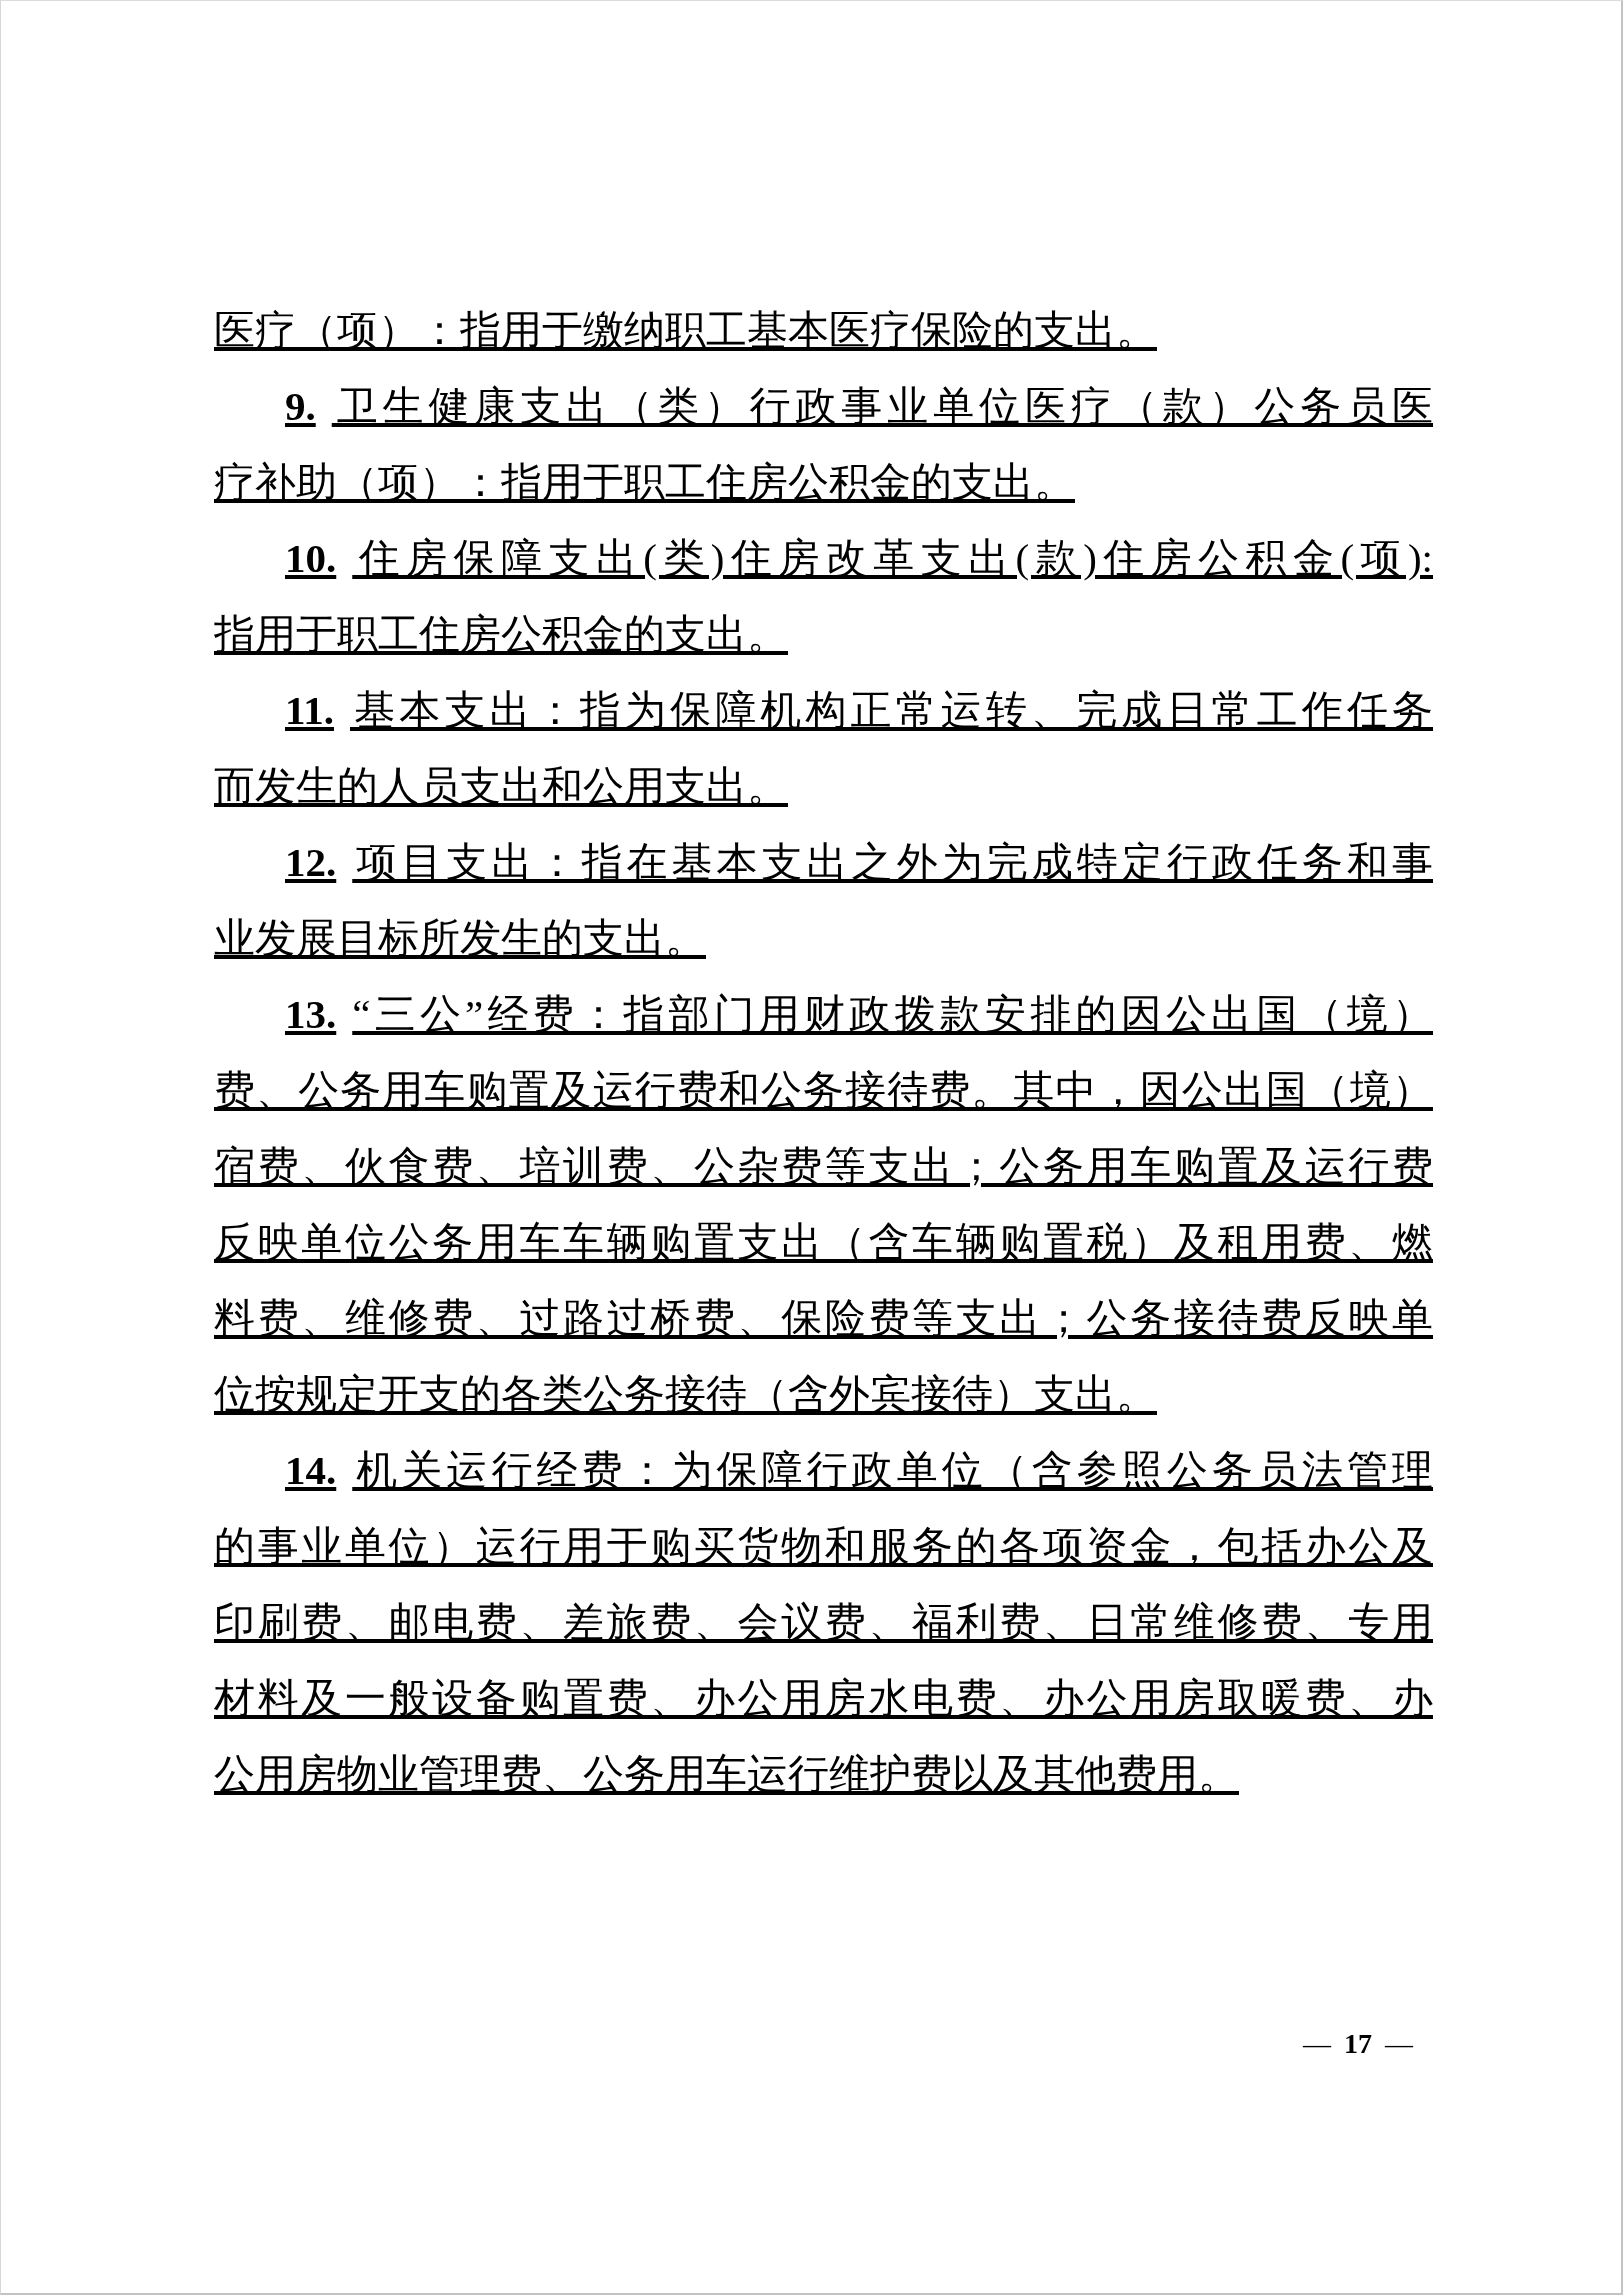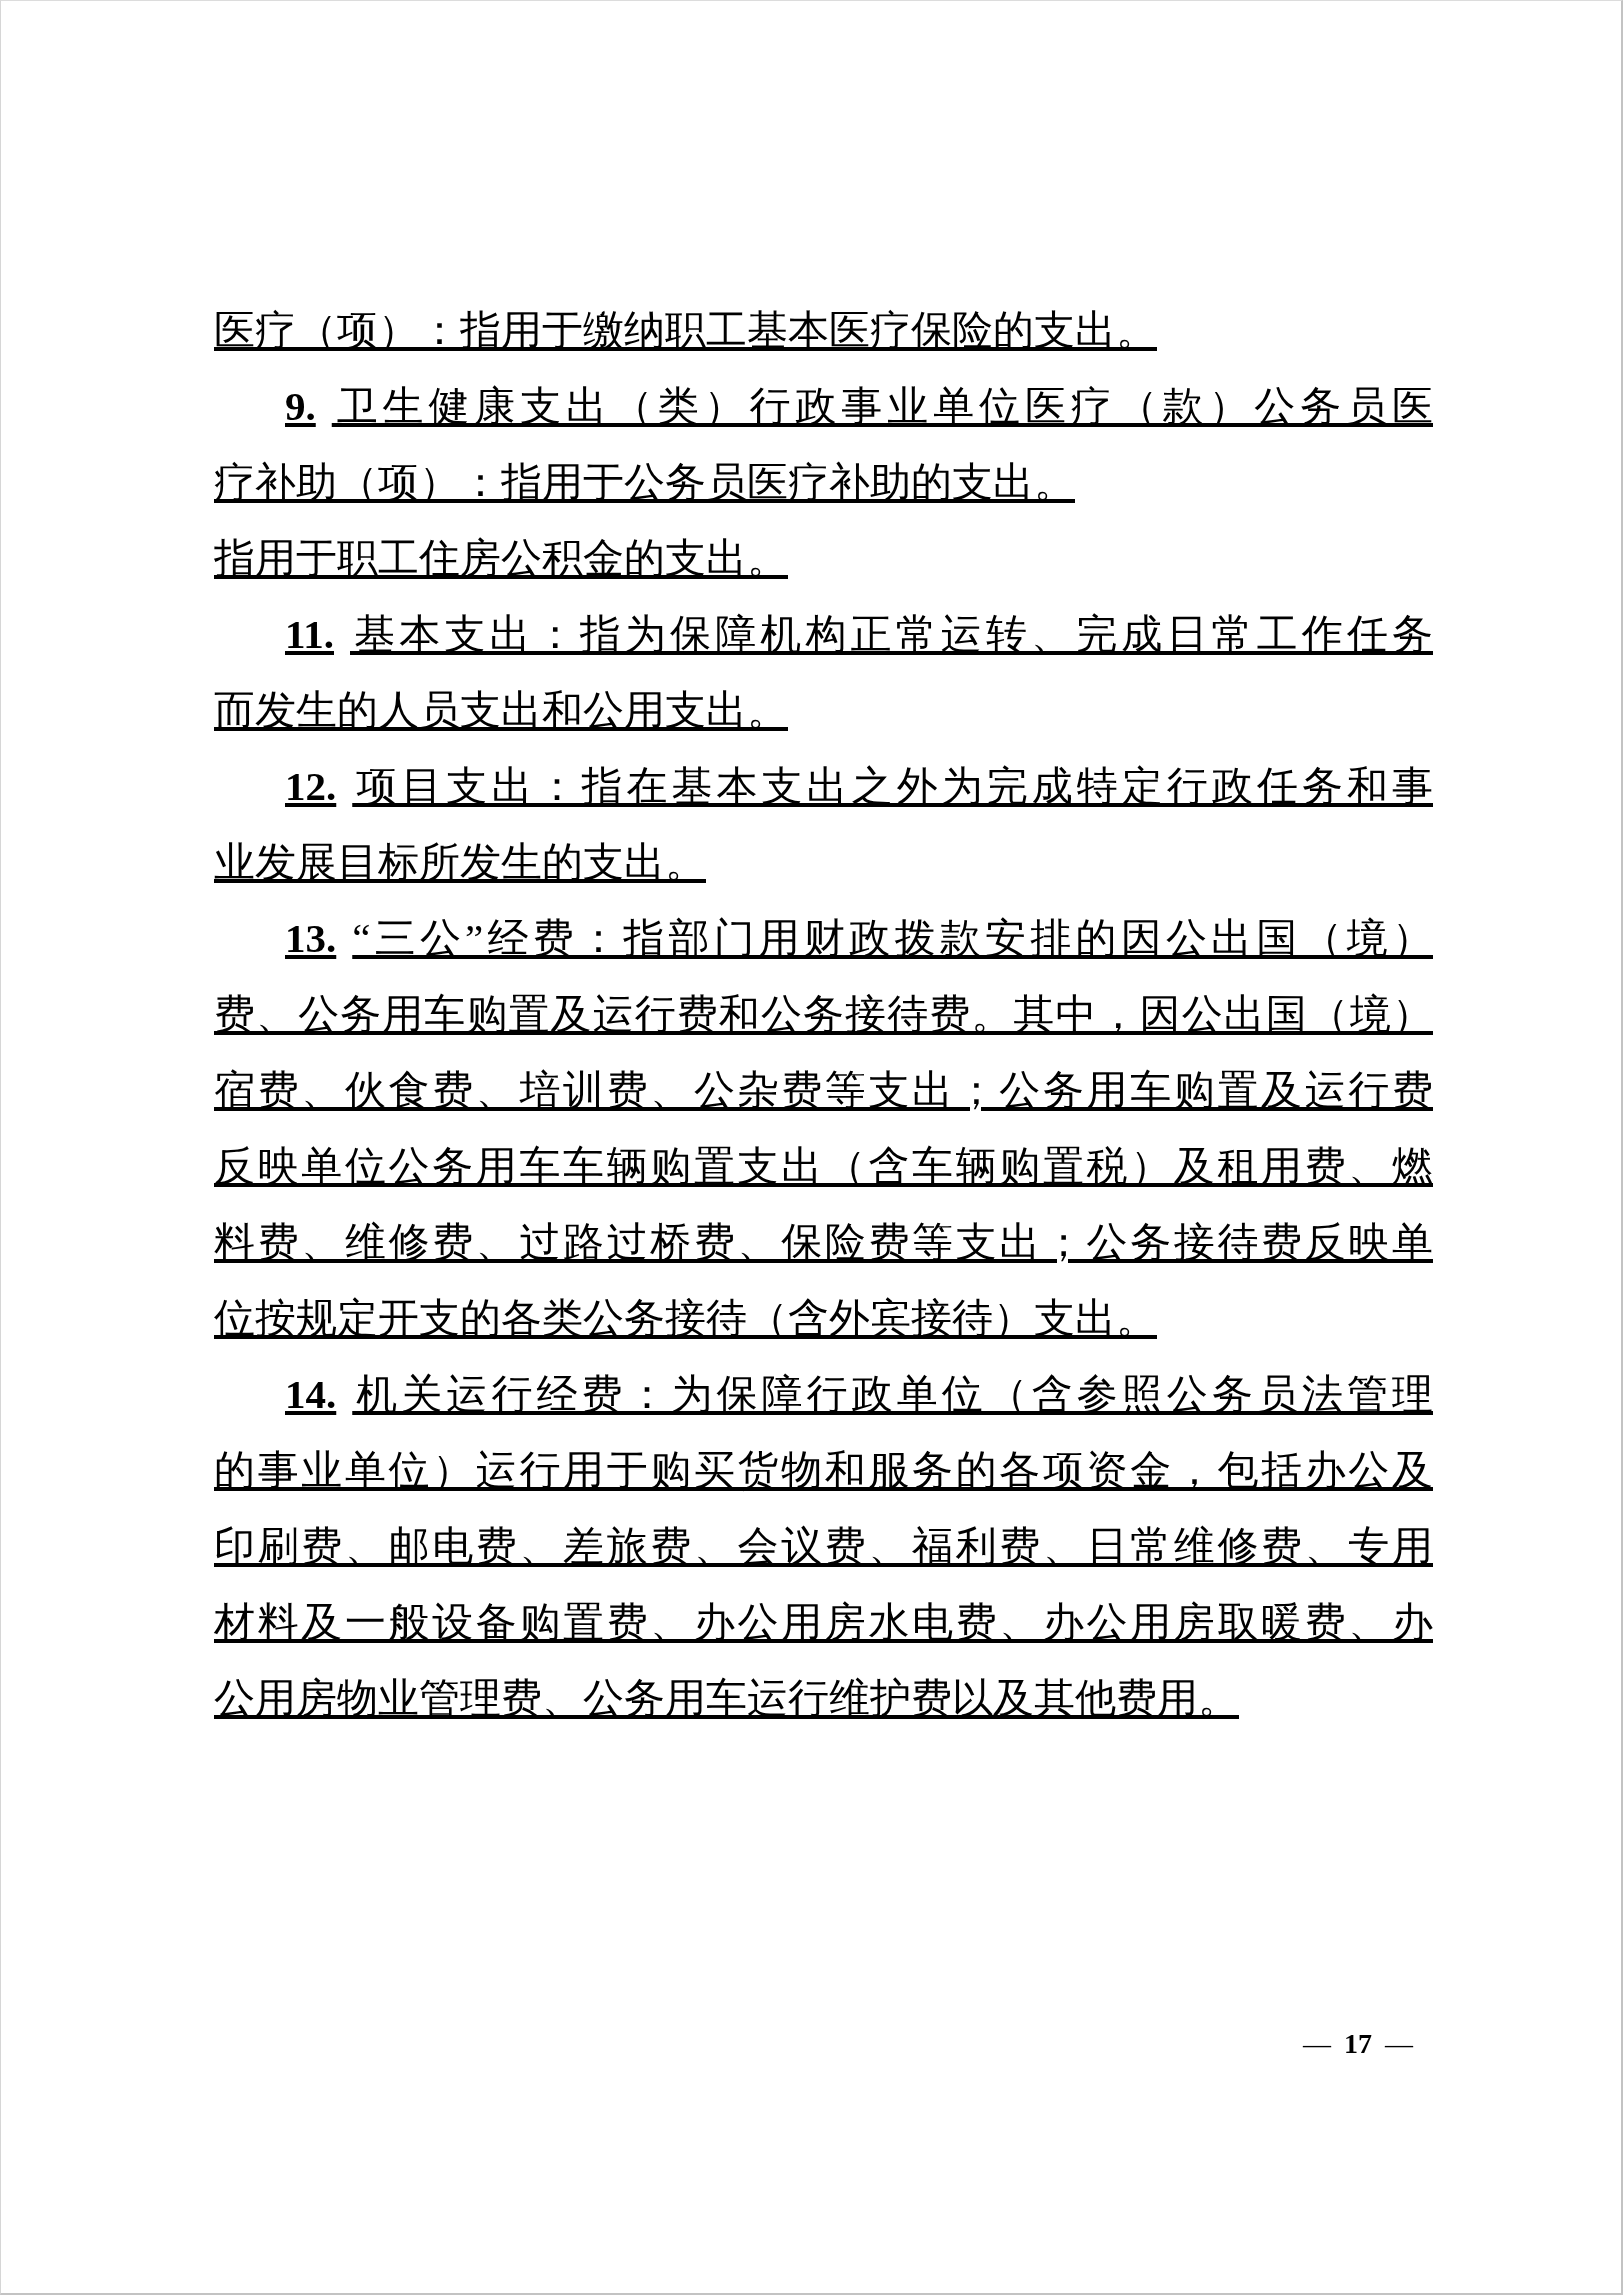--- a/index.html
+++ b/index.html
@@ -73,22 +73,23 @@
 <body>
 
 <div class="page">
 
   <main class="body-text">
 
     <div class="line"><span>医疗（项）：指用于缴纳职工基本医疗保险的支出。</span></div>
 
     <div class="line pf just"><span class="num">9.</span><span>卫生健康支出（类）行政事业单位医疗（款）公务员医</span></div>
 
-    <div class="line"><span>疗补助（项）：指用于公务员医疗补助的支出。</span></div>
+    <div class="line"><span>疗补助（项）：指用于职工住房公积金的支出。</span></div>
 
+    <div class="line pf just"><span class="num">10.</span><span>住房保障支出(类)住房改革支出(款)住房公积金(项):</span></div>
 
     <div class="line"><span>指用于职工住房公积金的支出。</span></div>
 
     <div class="line pf just"><span class="num">11.</span><span>基本支出：指为保障机构正常运转、完成日常工作任务</span></div>
 
     <div class="line"><span>而发生的人员支出和公用支出。</span></div>
 
     <div class="line pf just"><span class="num">12.</span><span>项目支出：指在基本支出之外为完成特定行政任务和事</span></div>
 
     <div class="line"><span>业发展目标所发生的支出。</span></div>

